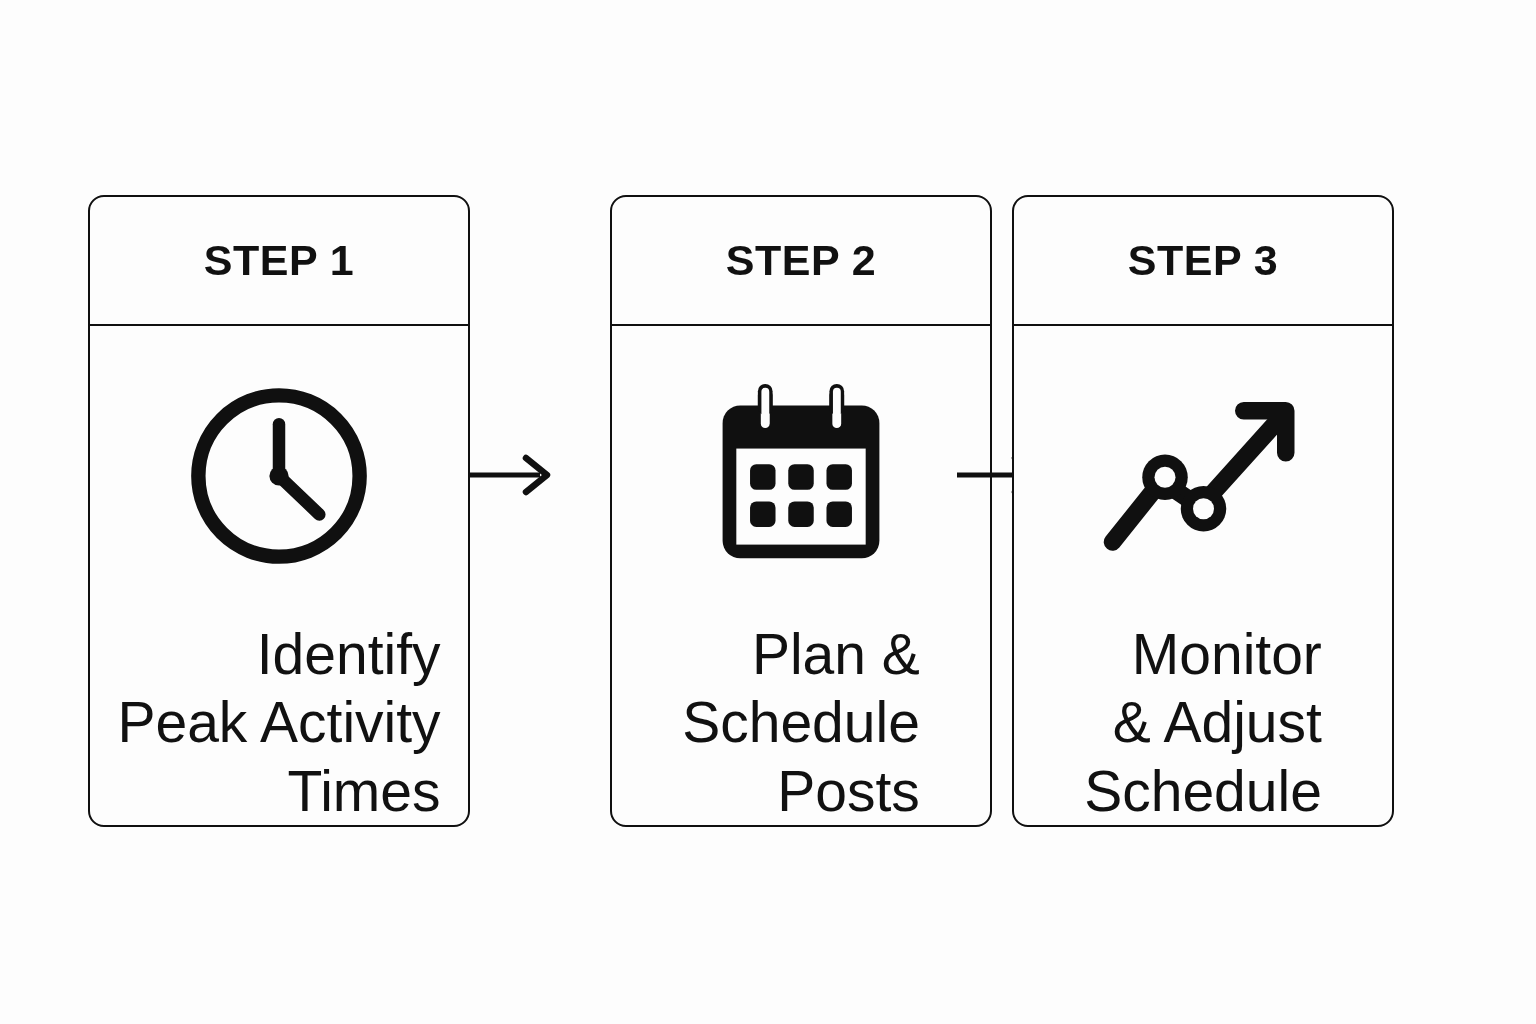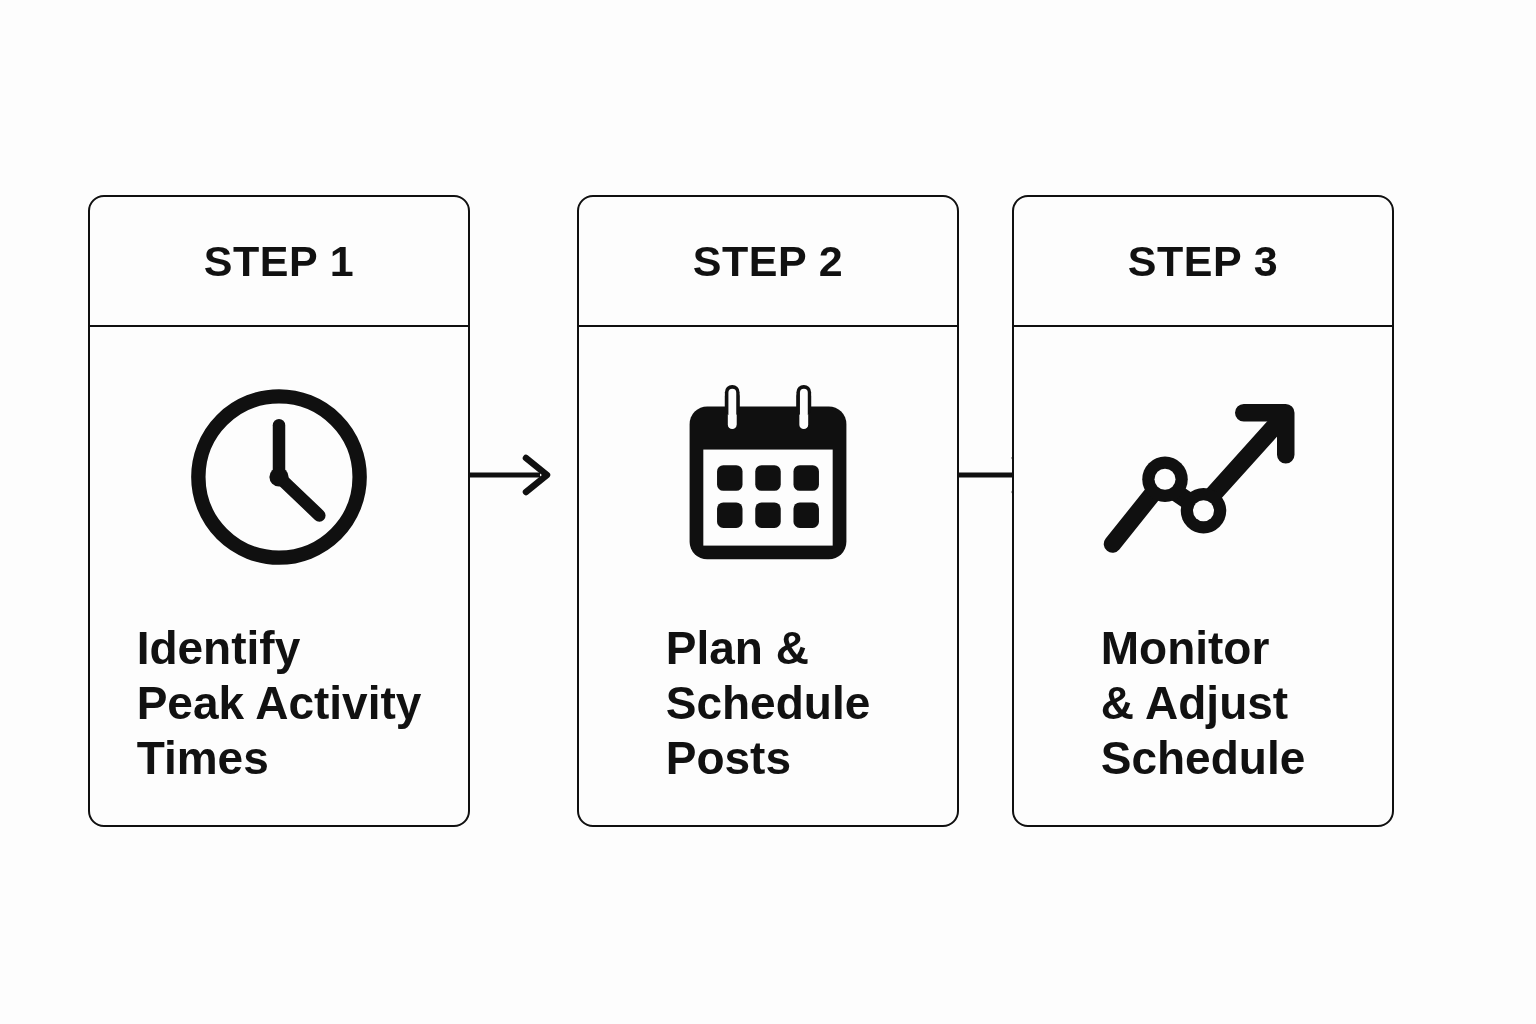--- a/index.html
+++ b/index.html
@@ -28,21 +28,21 @@
     height: 632px;
     box-sizing: border-box;
     background: #fdfdfd;
     border: 2.5px solid #101010;
     border-radius: 16px;
     display: flex;
     flex-direction: column;
     align-items: stretch;
   }
   .step-card.card-1 { left: 88px; }
-  .step-card.card-2 { left: 577px; }
+  .step-card.card-2 { left: 610px; }
   .step-card.card-3 { left: 1012px; }
 
   .card-header {
     height: 130px;
     box-sizing: border-box;
     border-bottom: 2.5px solid #101010;
     display: flex;
     align-items: center;
     justify-content: center;
   }
@@ -64,23 +64,23 @@
 
   .icon-wrap {
     height: 200px;
     display: flex;
     align-items: center;
     justify-content: center;
   }
 
   .card-caption {
     margin-top: 44px;
-    text-align: left;
-    font-size: 46px;
-    font-weight: 700;
+    text-align: right;
+    font-size: 57px;
+    font-weight: 400;
     line-height: 1.2;
     color: #111111;
     padding: 0 14px;
     white-space: pre-line;
   }
 
   
   .connector {
     position: absolute;
     top: 452px;

